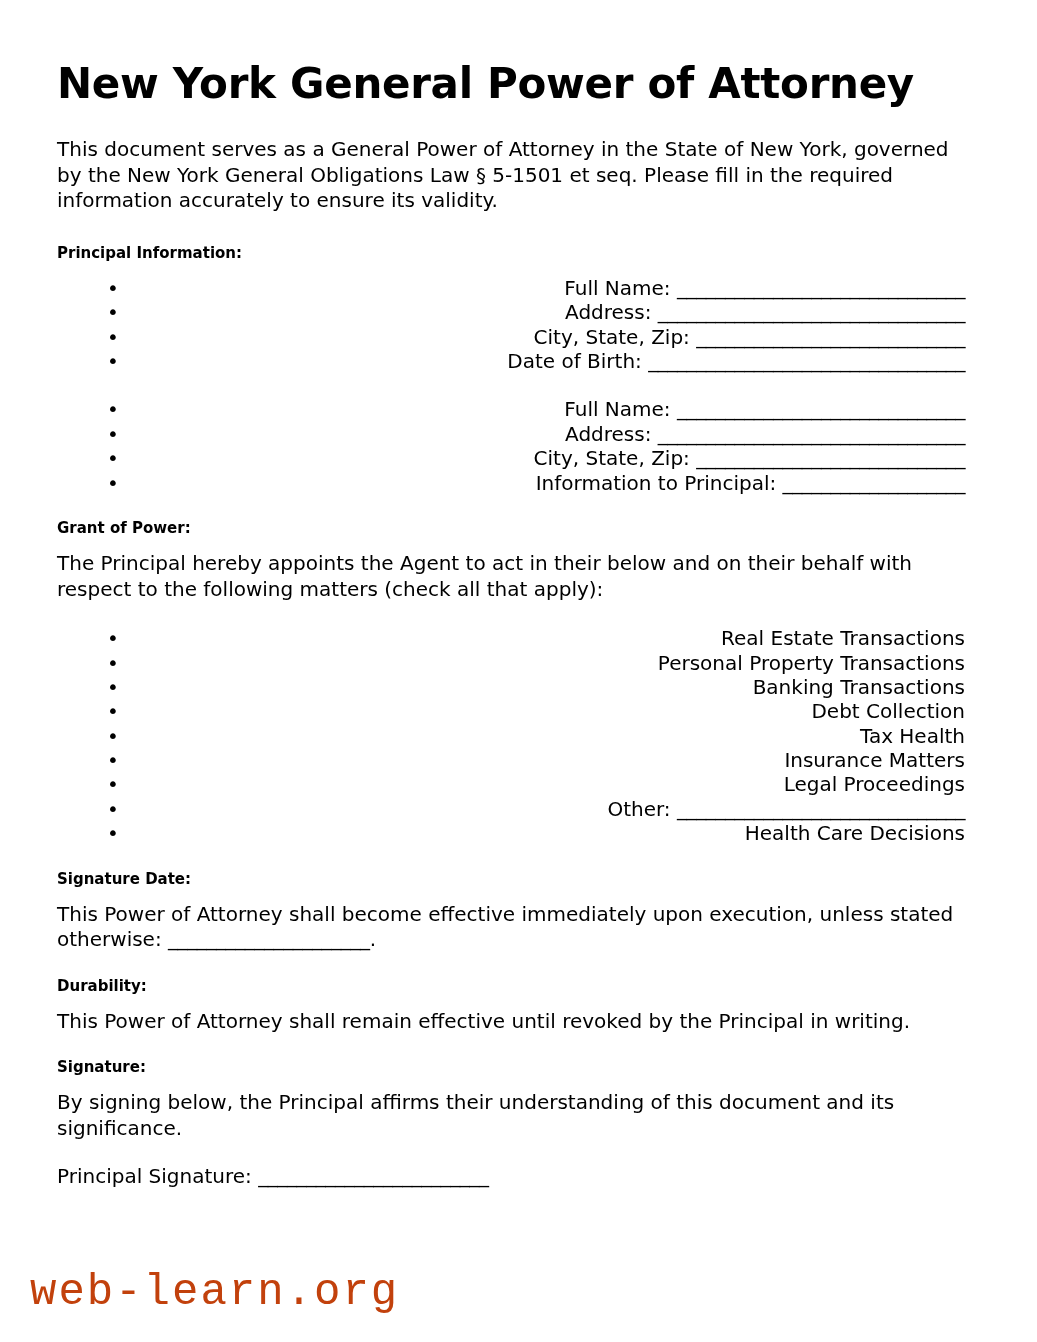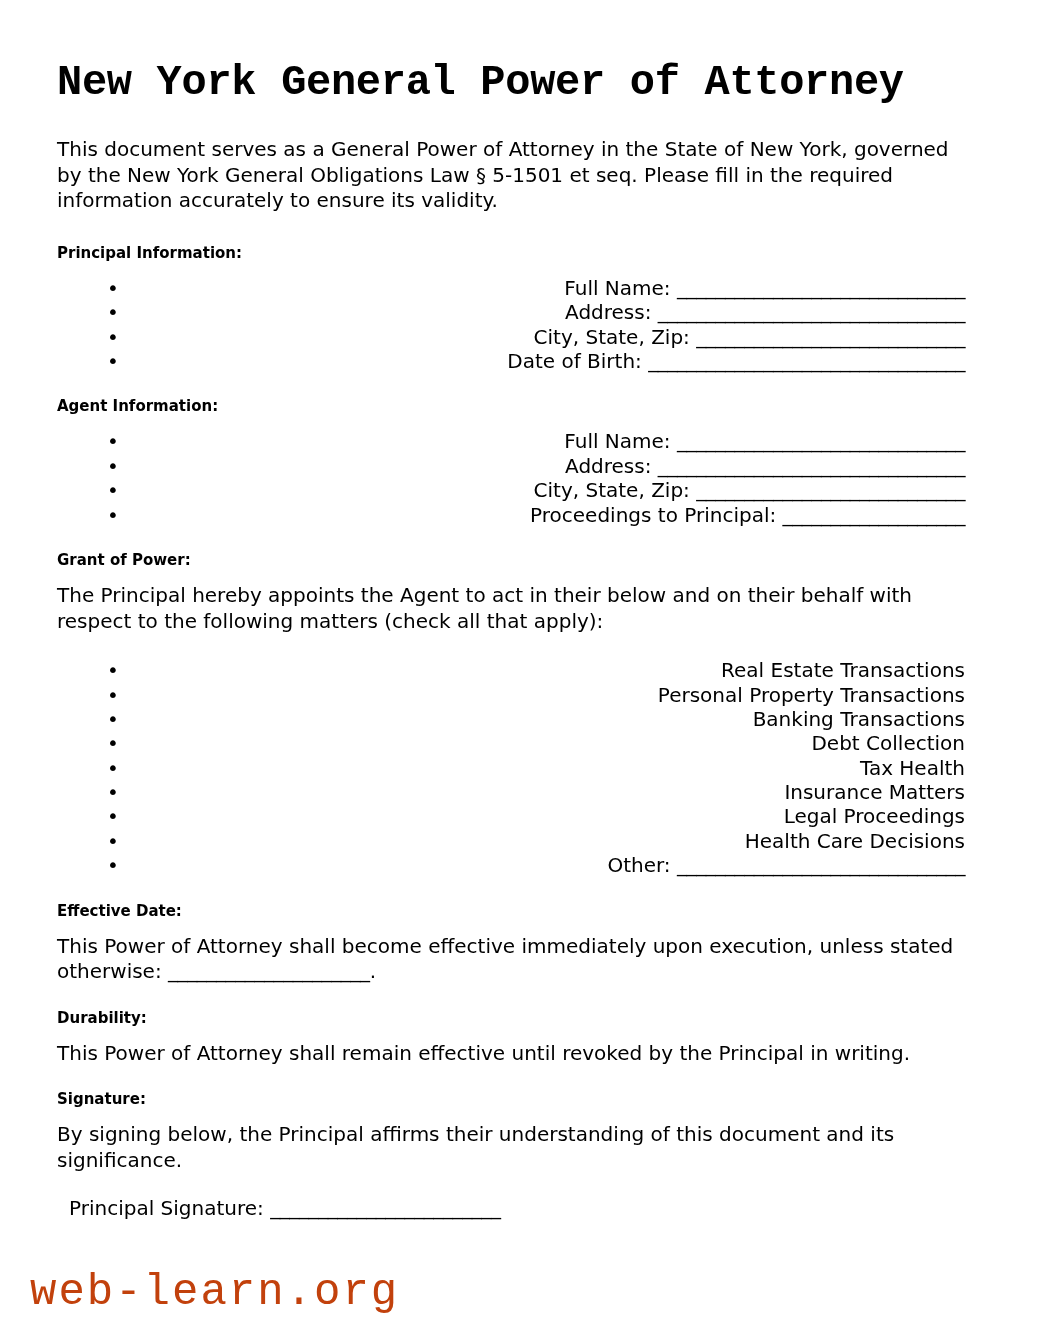--- a/index.html
+++ b/index.html
@@ -22,21 +22,20 @@
     box-sizing: border-box;
     padding: 60px 72px 0 57px;
   }
   .doc-title {
     font-size: 42px;
     font-weight: bold;
     letter-spacing: -0.3px;
     line-height: 1.12;
     margin: 0 0 30px 0;
     color: #000;
-    font-family: Liberation Mono, monospace;
   }
   .intro {
     font-size: 20px;
     line-height: 1.28;
     margin: 8px 0 30px 0;
     max-width: 912px;
   }
   .section-heading {
     font-size: 15px;
     font-weight: bold;
@@ -74,21 +73,21 @@
     line-height: 1.22;
   }
   .blank {
     display: inline;
     letter-spacing: -0.4px;
     font-size: 20px;
   }
   .sig-line {
     font-size: 20px;
     line-height: 1.22;
-    margin: 12px;
+    margin: 0;
     white-space: nowrap;
   }
   .watermark {
     position: absolute;
     left: 30px;
     top: 1270px;
     font-family: "Liberation Mono", "DejaVu Sans Mono", monospace;
     font-size: 44px;
     letter-spacing: 2px;
     color: #c2410c;
@@ -106,43 +105,42 @@
   <p class="intro">This document serves as a General Power of Attorney in the State of New York, governed by the New York General Obligations Law § 5-1501 et seq. Please fill in the required information accurately to ensure its validity.</p>
 
   <h2 class="section-heading">Principal Information:</h2>
   <ul class="fields">
     <li><span>Full Name:</span> <span class="blank">______________________________</span></li>
     <li><span>Address:</span> <span class="blank">________________________________</span></li>
     <li><span>City, State, Zip:</span> <span class="blank">____________________________</span></li>
     <li><span>Date of Birth:</span> <span class="blank">_________________________________</span></li>
   </ul>
 
-  <h2 class="section-heading">Agent Information:</h2>
   <ul class="fields">
     <li><span>Full Name:</span> <span class="blank">______________________________</span></li>
     <li><span>Address:</span> <span class="blank">________________________________</span></li>
     <li><span>City, State, Zip:</span> <span class="blank">____________________________</span></li>
-    <li><span>Proceedings to Principal:</span> <span class="blank">___________________</span></li>
+    <li><span>Information to Principal:</span> <span class="blank">___________________</span></li>
   </ul>
 
   <h2 class="section-heading">Grant of Power:</h2>
   <p class="para">The Principal hereby appoints the Agent to act in their below and on their behalf with respect to the following matters (check all that apply):</p>
   <ul class="powers">
     <li><span>Real Estate Transactions</span></li>
     <li><span>Personal Property Transactions</span></li>
     <li><span>Banking Transactions</span></li>
     <li><span>Debt Collection</span></li>
     <li><span>Tax Health</span></li>
     <li><span>Insurance Matters</span></li>
     <li><span>Legal Proceedings</span></li>
+    <li><span>Other:</span> <span class="blank">______________________________</span></li>
     <li><span>Health Care Decisions</span></li>
-    <li><span>Other:</span> <span class="blank">______________________________</span></li>
   </ul>
 
-  <h2 class="section-heading">Effective Date:</h2>
+  <h2 class="section-heading">Signature Date:</h2>
   <p class="para"><span>This Power of Attorney shall become effective immediately upon execution, unless stated otherwise: </span><span class="blank">_____________________</span><span>.</span></p>
 
   <h2 class="section-heading">Durability:</h2>
   <p class="para">This Power of Attorney shall remain effective until revoked by the Principal in writing.</p>
 
   <h2 class="section-heading">Signature:</h2>
   <p class="para tight">By signing below, the Principal affirms their understanding of this document and its significance.</p>
   <p class="sig-line"><span>Principal Signature: </span><span class="blank">________________________</span></p>
 
   <div class="watermark">web-learn.org</div>

